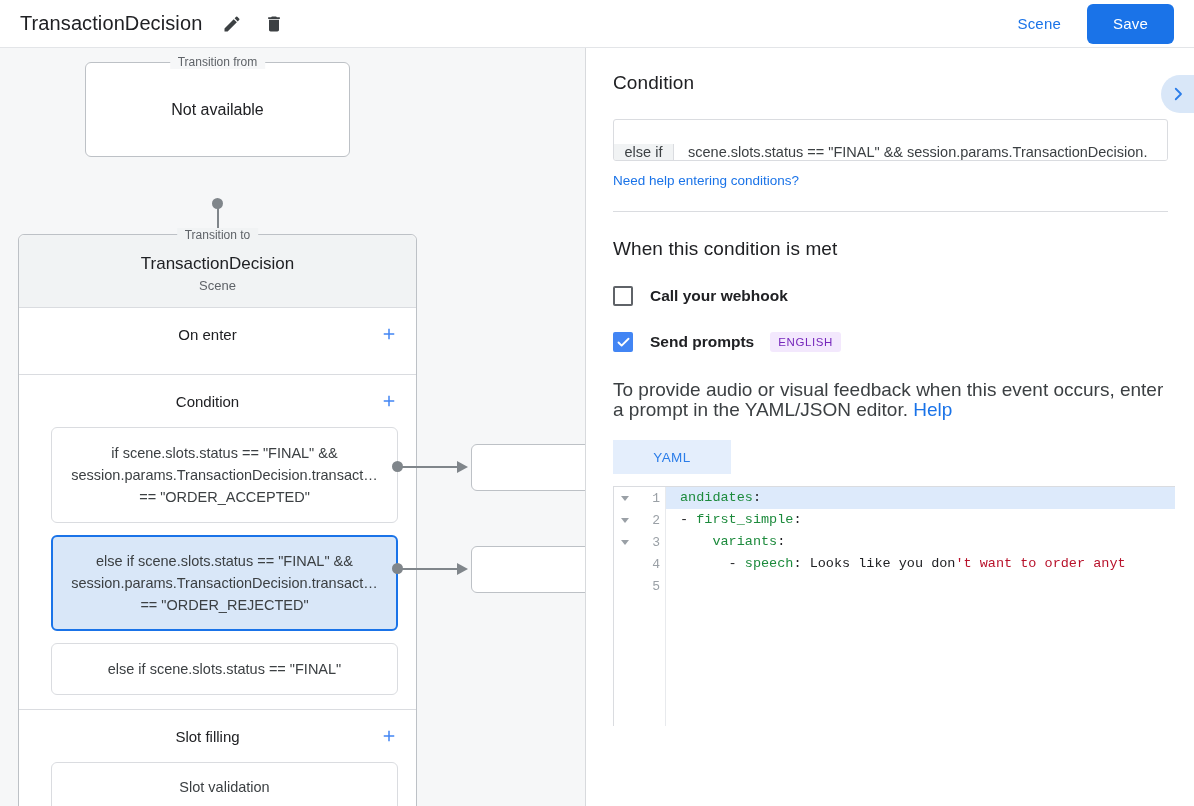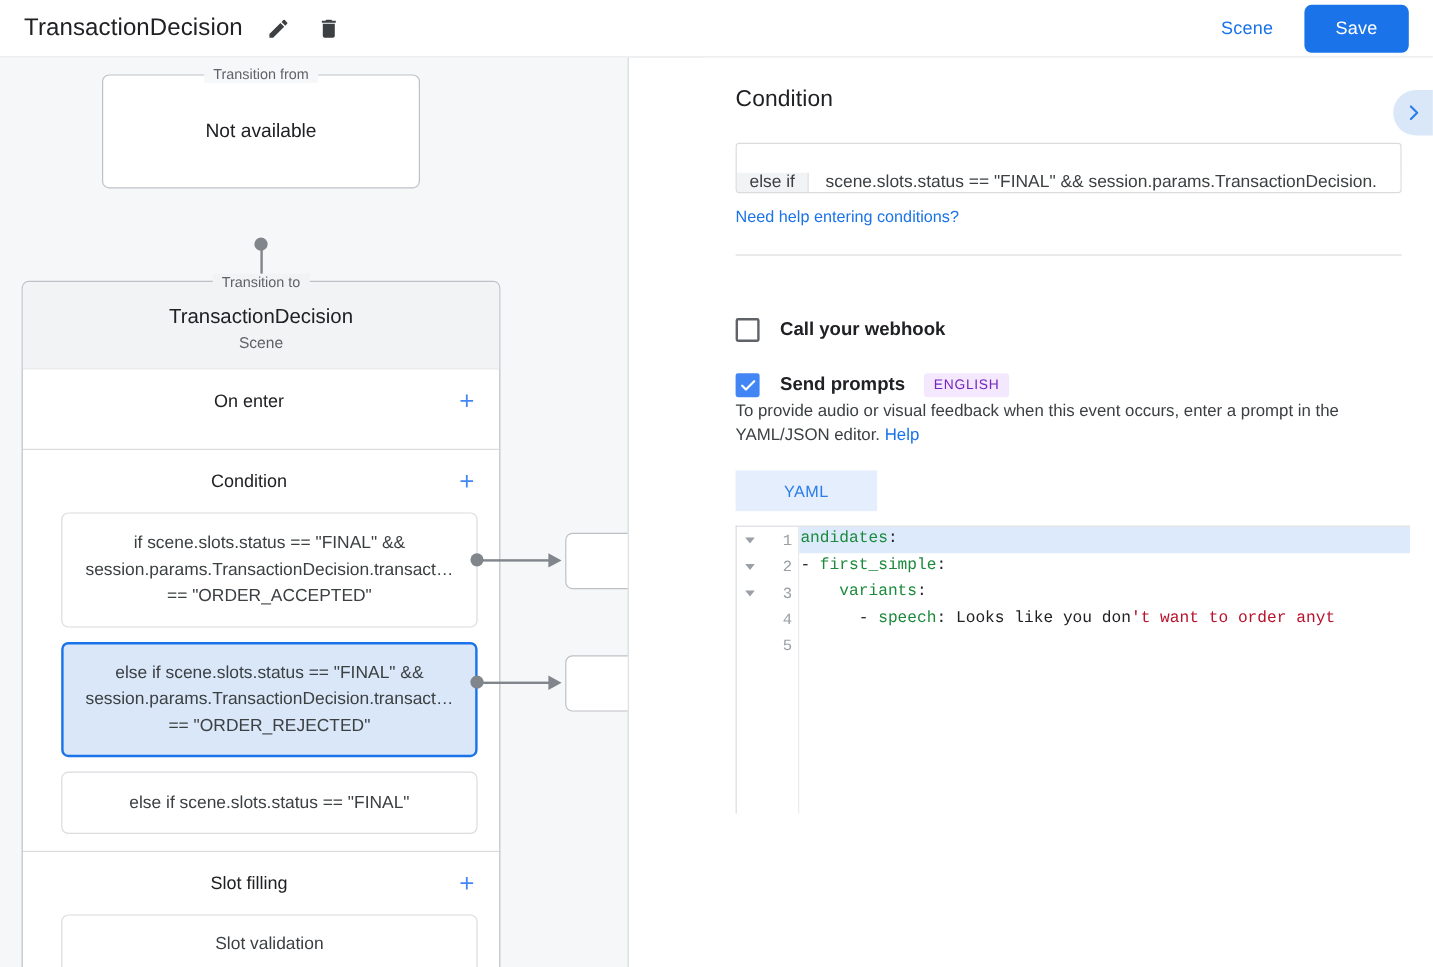--- a/index.html
+++ b/index.html
@@ -45,21 +45,21 @@
     padding: 0 26px; height: 40px; letter-spacing: .2px;
   }
 
   
   .workspace {
     position: absolute; top: 48px; left: 0;
     width: 1194px; height: 758px;
   }
   .canvas {
     position: absolute; top: 0; left: 0;
-    width: 524px; height: 758px;
+    width: 586px; height: 758px;
     background: #f6f7f8;
     border-right: 1px solid #d8dadd;
     overflow: hidden;
   }
   .detail-panel {
     position: absolute; top: 0; left: 587px;
     width: 607px; height: 758px;
     background: #ffffff;
     overflow: hidden;
   }
@@ -249,22 +249,22 @@
   .check-label {
     margin-left: 17px; font-size: 15.5px; color: #202124; font-weight: bold;
   }
   .lang-badge {
     margin-left: 16px;
     background: #f3e8fd; color: #7627bb;
     font-size: 11.5px; letter-spacing: .6px;
     padding: 4px 8px; border-radius: 3px;
   }
   .hint-text {
-    margin-top: 1px;
-    font-size: 14px; line-height: 20px; color: #3c4043;
+    margin-top: 28px;
+    font-size: 19px; line-height: 20px; color: #3c4043;
     max-width: 558px;
   }
   .hint-text a { color: #1a73e8; text-decoration: none; cursor: pointer; }
 
   
   .tabs { display: flex; margin-top: 20px; }
   .tab {
     width: 118px; height: 34px;
     display: flex; align-items: center; justify-content: center;
     font-size: 13.5px; cursor: pointer; border: none;
@@ -301,21 +301,21 @@
     width: 0; height: 0;
     border-left: 4.5px solid transparent;
     border-right: 4.5px solid transparent;
     border-top: 5px solid #9aa0a6;
   }
   .gut-num { width: 30px; text-align: right; padding-right: 5px; }
   .code-area { flex: 1; position: relative; }
   .code-row {
     height: 22px; line-height: 22px;
     font-size: 13.5px; white-space: pre;
-    padding-left: 1px;
+    padding-left: 14px;
   }
   .code-row.hl { background: #ddeafb; }
   .t-key { color: #1c8a3c; }
   .t-plain { color: #202124; }
   .t-str { color: #b8122b; }
 </style>
 </head>
 <body>
 
 <div class="appbar">
@@ -438,20 +438,21 @@
         <span class="cond-prefix">else if</span>
         <input class="cond-input" type="text" value="scene.slots.status == &quot;FINAL&quot; &amp;&amp; session.params.TransactionDecision." style="">
       </div>
 
       <a class="help-link">Need help entering conditions?</a>
 
       <div class="panel-divider"></div>
     </div>
 
     <div class="met-block">
+      <div class="met-heading">When this condition is met</div>
 
       <div class="check-row">
         <span class="cb off"></span>
         <span class="check-label">Call your webhook</span>
       </div>
 
       <div class="check-row">
         <span class="cb on">
           <svg width="15" height="15" viewBox="0 0 24 24" fill="none" stroke="#ffffff" stroke-width="3" stroke-linecap="round" stroke-linejoin="round">
             <polyline points="20 6 9 17 4 12"></polyline>

